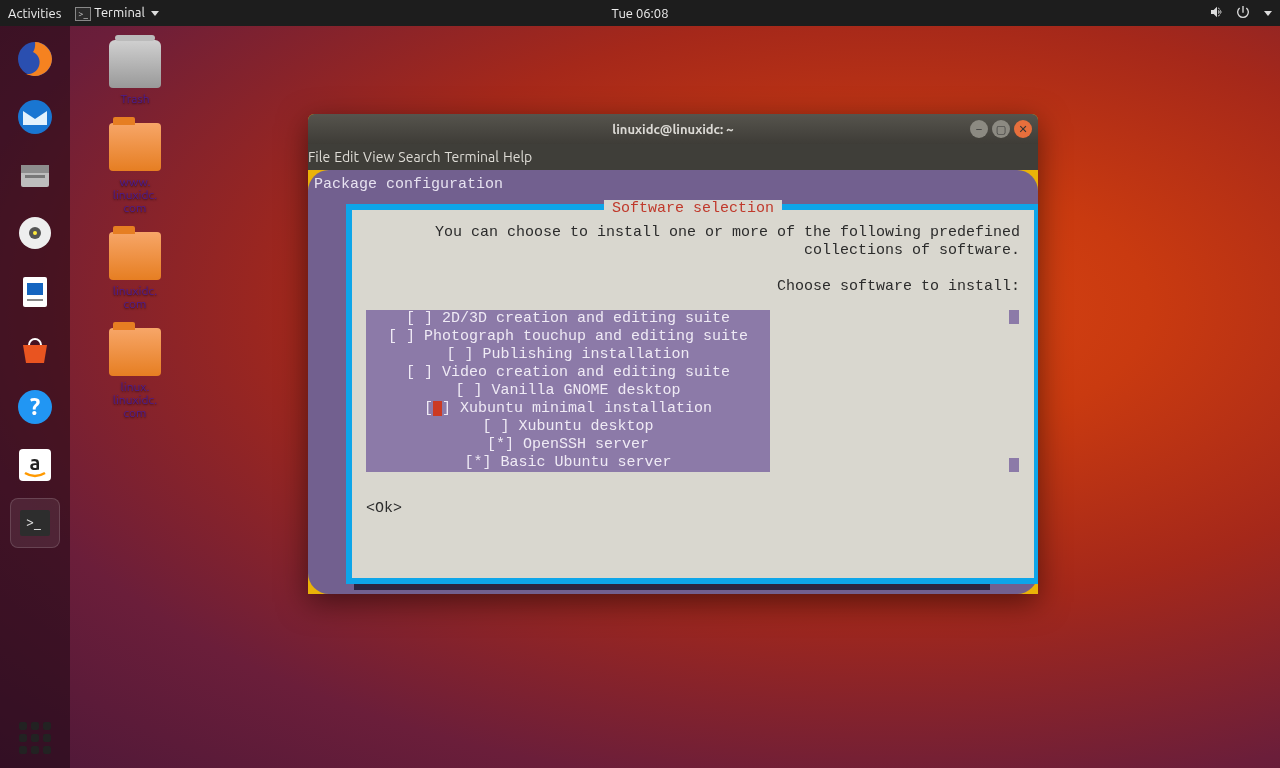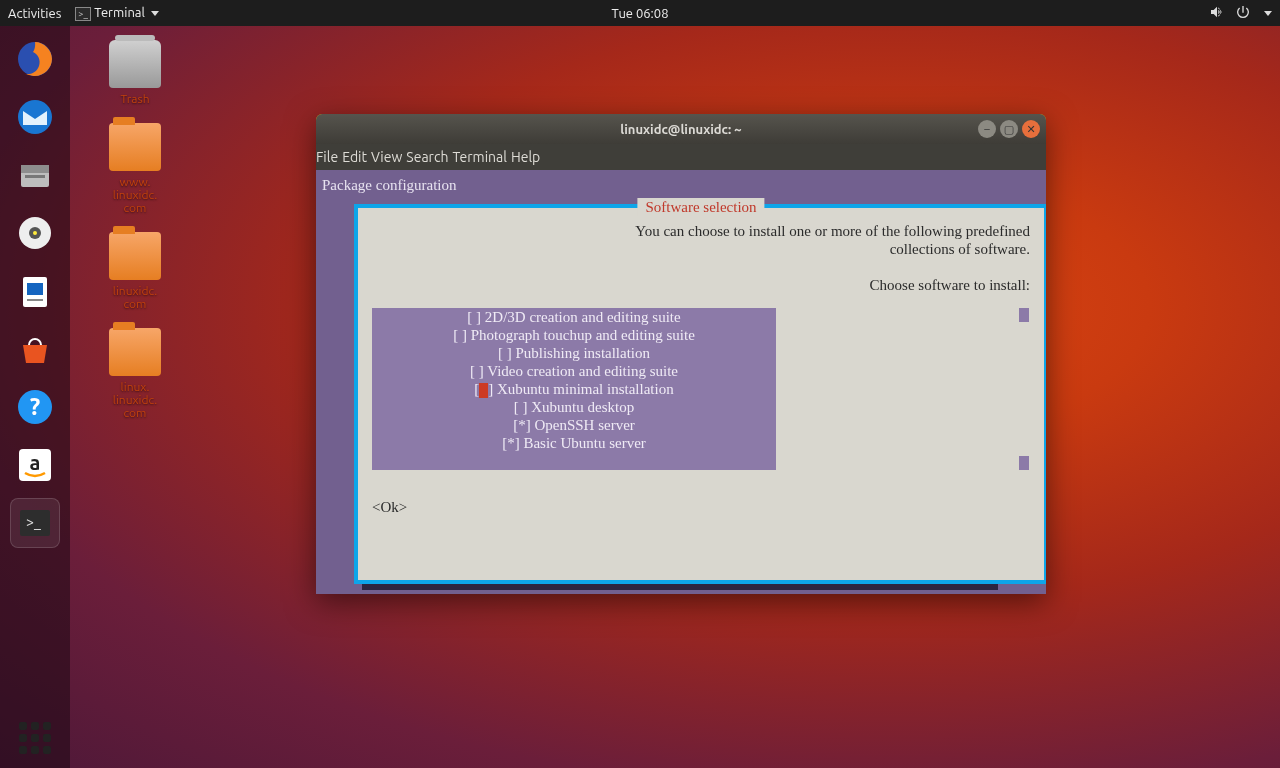--- a/index.html
+++ b/index.html
@@ -31,43 +31,43 @@
     display:flex; flex-direction:column; align-items:center; padding-top:8px; gap:8px;
   }
   .dock .app { width:50px; height:50px; border-radius:8px; display:flex;align-items:center;justify-content:center; position:relative;}
   .dock .app.active { background: rgba(255,255,255,0.08); box-shadow: inset 0 0 0 1px rgba(255,255,255,0.15);}
   .dock .grid-btn { position:absolute; bottom:14px; left:0; right:0; display:flex; justify-content:center;}
   .grid9 { display:grid; grid-template-columns:repeat(3,8px); grid-template-rows:repeat(3,8px); gap:4px;}
   .grid9 span{width:8px;height:8px;background:#222;border-radius:2px;}
 
   
   .desk { position:absolute; top:40px; left:90px; z-index:1; }
-  .dicon { width:90px; text-align:center; color:#c2410c; font-size:12px; margin-bottom:18px; text-shadow:0 1px 2px rgba(0,0,0,.6);}
+  .dicon { width:90px; text-align:center; color:#4c1d95; font-size:12px; margin-bottom:18px; text-shadow:0 1px 2px rgba(0,0,0,.6);}
   .dicon .glyph { width:52px;height:48px;margin:0 auto 4px; position:relative;}
   .folder { background:linear-gradient(#f7a668,#e67e22); border-radius:4px; position:relative;}
   .folder::before{content:"";position:absolute;top:-6px;left:4px;width:22px;height:8px;background:#e67e22;border-radius:2px 2px 0 0;}
   .trash { background:linear-gradient(#d0d0d0,#999);border-radius:6px 6px 4px 4px; position:relative;}
   .trash::before{content:"";position:absolute;top:-5px;left:6px;right:6px;height:6px;background:#bbb;border-radius:3px;}
 
   
   .win {
     position:absolute; top:114px; left:308px; width:730px; height:480px;
     background:#eab308; border-radius:6px 6px 0 0; box-shadow:0 8px 30px rgba(0,0,0,.5);
-    z-index:20; display:flex; flex-direction:column; overflow:hidden;margin-left:8px;
+    z-index:20; display:flex; flex-direction:column; overflow:hidden;
   }
   .titlebar{height:30px;background:linear-gradient(#56544d,#3e3c37);display:flex;align-items:center;color:#dcdad5;font-size:13px;position:relative;}
   .titlebar .title{position:absolute;left:50%;transform:translateX(-50%);font-weight:bold;}
   .winbtns{position:absolute;right:6px;display:flex;gap:4px;}
   .winbtns span{width:18px;height:18px;border-radius:9px;display:flex;align-items:center;justify-content:center;font-size:11px;color:#333;}
   .wb-min{background:#8c8a82;} .wb-max{background:#8c8a82;} .wb-close{background:#e76f3c;}
   .menubar{height:26px;background:#3f3e39;display:flex;align-items:center;gap:4px;padding:0 0;color:#dedcd6;font-size:14px;}
-  .term-body{flex:1;background:#72608f;position:relative;font-family:Liberation Serif, serif;font-size:15px;line-height:18px;color:#e0dcea;padding:4px;}
+  .term-body{flex:1;background:#72608f;position:relative;font-family:Liberation Mono, monospace;font-size:15px;line-height:18px;color:#e0dcea;padding:4px;border-radius:21px;}
   .pkg-line{color:#e7e2f0;padding:2px 0 0 2px;}
   .shadowbox{position:absolute;top:40px;left:46px;width:636px;height:380px;background:#2d2540;}
-  .dialog{position:absolute;top:34px;left:38px;width:694px;height:380px;background:#d9d7cf;border:4px solid #0ea5e9;}
+  .dialog{position:absolute;top:34px;left:38px;width:694px;height:380px;background:#d9d7cf;border:6px solid #0ea5e9;}
   .dlg-title{position:absolute;top:-10px;left:50%;transform:translateX(-50%);background:#d9d7cf;padding:0 8px;color:#c0392b;font-weight:normal;}
   .dlg-body{padding:14px 14px 6px;color:#2b2b2b;}
   .dlg-text{white-space:pre; margin-bottom:14px;text-align:right;}
   .listwrap{display:flex;}
   .listbox{background:#8c7aa8;color:#efeaf5;padding:0 6px;width:404px;text-align:center;}
   .listbox .row{white-space:pre;}
   .listbox .cursor{background:#cc3a23;display:inline-block;width:9px;height:15px;vertical-align:middle;}
   .scrollbar{margin-left:auto;width:12px;background:#d9d7cf;display:flex;flex-direction:column;justify-content:space-between;align-items:center;height:162px;}
   .scrollbar .cap{width:10px;height:14px;background:#8c7aa8;}
   .ok{ text-align:left;color:#2b2b2b;margin-top:28px;}
@@ -224,20 +224,21 @@
         <div class="dlg-text">You can choose to install one or more of the following predefined
 collections of software.
 
 Choose software to install:</div>
         <div class="listwrap">
           <div class="listbox" id="listbox">
               <div class="row">[ ] 2D/3D creation and editing suite</div>
               <div class="row">[ ] Photograph touchup and editing suite</div>
               <div class="row">[ ] Publishing installation</div>
               <div class="row">[ ] Video creation and editing suite</div>
+              <div class="row">[ ] Vanilla GNOME desktop</div>
               <div class="row">[<span class="cursor"></span>] Xubuntu minimal installation</div>
               <div class="row">[ ] Xubuntu desktop</div>
               <div class="row">[*] OpenSSH server</div>
               <div class="row">[*] Basic Ubuntu server</div>
             </div>
           <div class="scrollbar">
             <div class="cap"></div>
             <div class="cap"></div>
           </div>
         </div>

